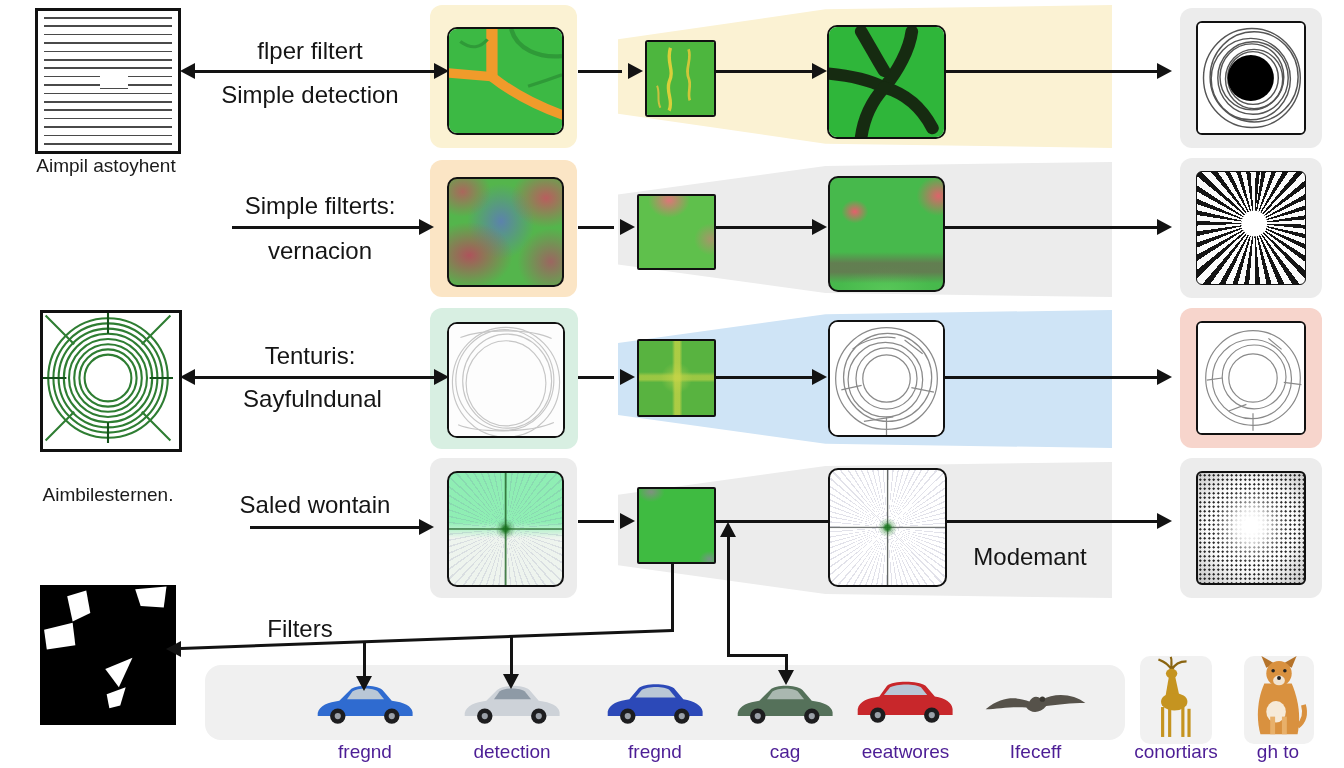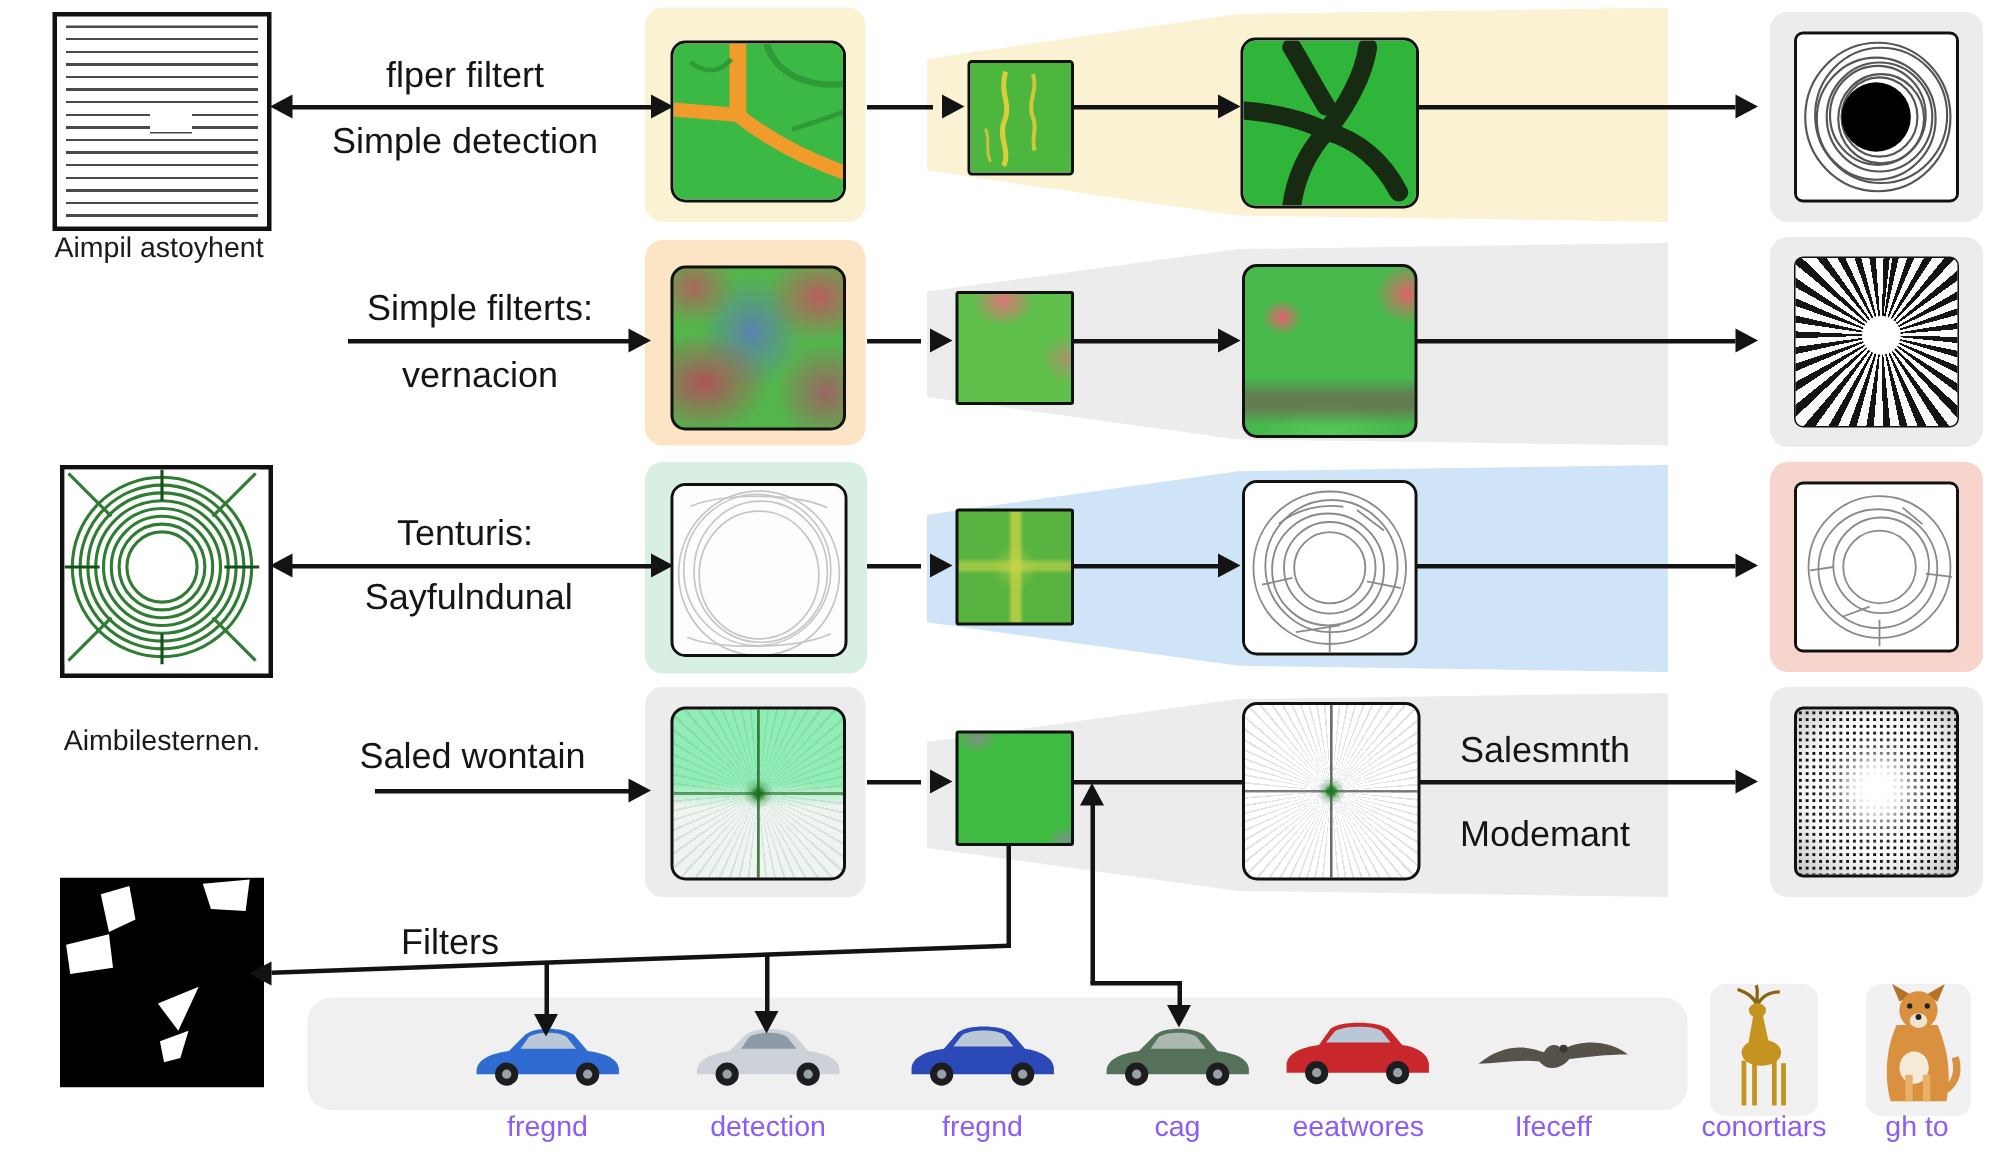--- a/index.html
+++ b/index.html
@@ -72,21 +72,21 @@
      repeating-conic-gradient(from 8deg at 53% 46%,#141414 0 4.6deg,#fbfbfb 4.6deg 10.4deg);}
   .p-halftone{background:
      radial-gradient(circle at 50% 48%,rgba(0,0,0,0) 55%,rgba(0,0,0,.22) 100%),
      radial-gradient(circle at 50% 48%,#fff 0 9%,rgba(255,255,255,.85) 20%,rgba(255,255,255,.35) 33%,rgba(255,255,255,0) 50%),
      radial-gradient(#161616 1.1px,transparent 1.25px);
      background-size:100% 100%,100% 100%,4.5px 4.5px;background-color:#fdfdfd;}
 
   .strip{position:absolute;left:205px;top:665px;width:920px;height:75px;border-radius:16px;background:#f0f0f0;z-index:1;}
   .tile{position:absolute;border-radius:10px;background:#f1f1f1;z-index:2;}
   .bitem{position:absolute;z-index:5;}
-  .blabel{position:absolute;top:741px;text-align:center;font-size:19px;color:#8b5cf6;z-index:5;}
+  .blabel{position:absolute;top:741px;text-align:center;font-size:19px;color:#4c1d95;z-index:5;}
   .img-black{position:absolute;left:40px;top:585px;width:136px;height:140px;z-index:3;}
   svg{display:block;}
 </style>
 </head>
 <body>
 
 <div class="canvas">
 
   <div class="img-stripes abs">
     <div class="fill"></div>
@@ -291,21 +291,20 @@
   <div class="ln" style="left:578px;top:520px;width:36px;"></div>
   <div class="ah ah-r" style="left:620px;top:513px;"></div>
 
   <div class="patch p-sm4" style="left:637px;top:487px;width:75px;height:73px;border-radius:2px;"></div>
 
   <div class="ln" style="left:714px;top:520px;width:443px;z-index:4;"></div>
   <div class="ah ah-r" style="left:1157px;top:513px;"></div>
 
   <div class="patch rad p-burst2" style="left:828px;top:468px;width:115px;height:115px;"></div>
 
-  <div class="txt" style="left:945px;top:488px;width:170px;z-index:5;">Salesmnth</div>
   <div class="txt" style="left:945px;top:544px;width:170px;z-index:5;">Modemant</div>
 
   <div class="resultbox t-gray" style="left:1180px;top:458px;width:142px;height:140px;">
     <div class="resultinner p-halftone"></div>
   </div>
 
   <div class="img-black">
     <svg width="136" height="140" viewBox="0 0 100 100" preserveAspectRatio="none">
       <rect width="100" height="100" fill="#000"></rect>
       <g fill="#fff">

